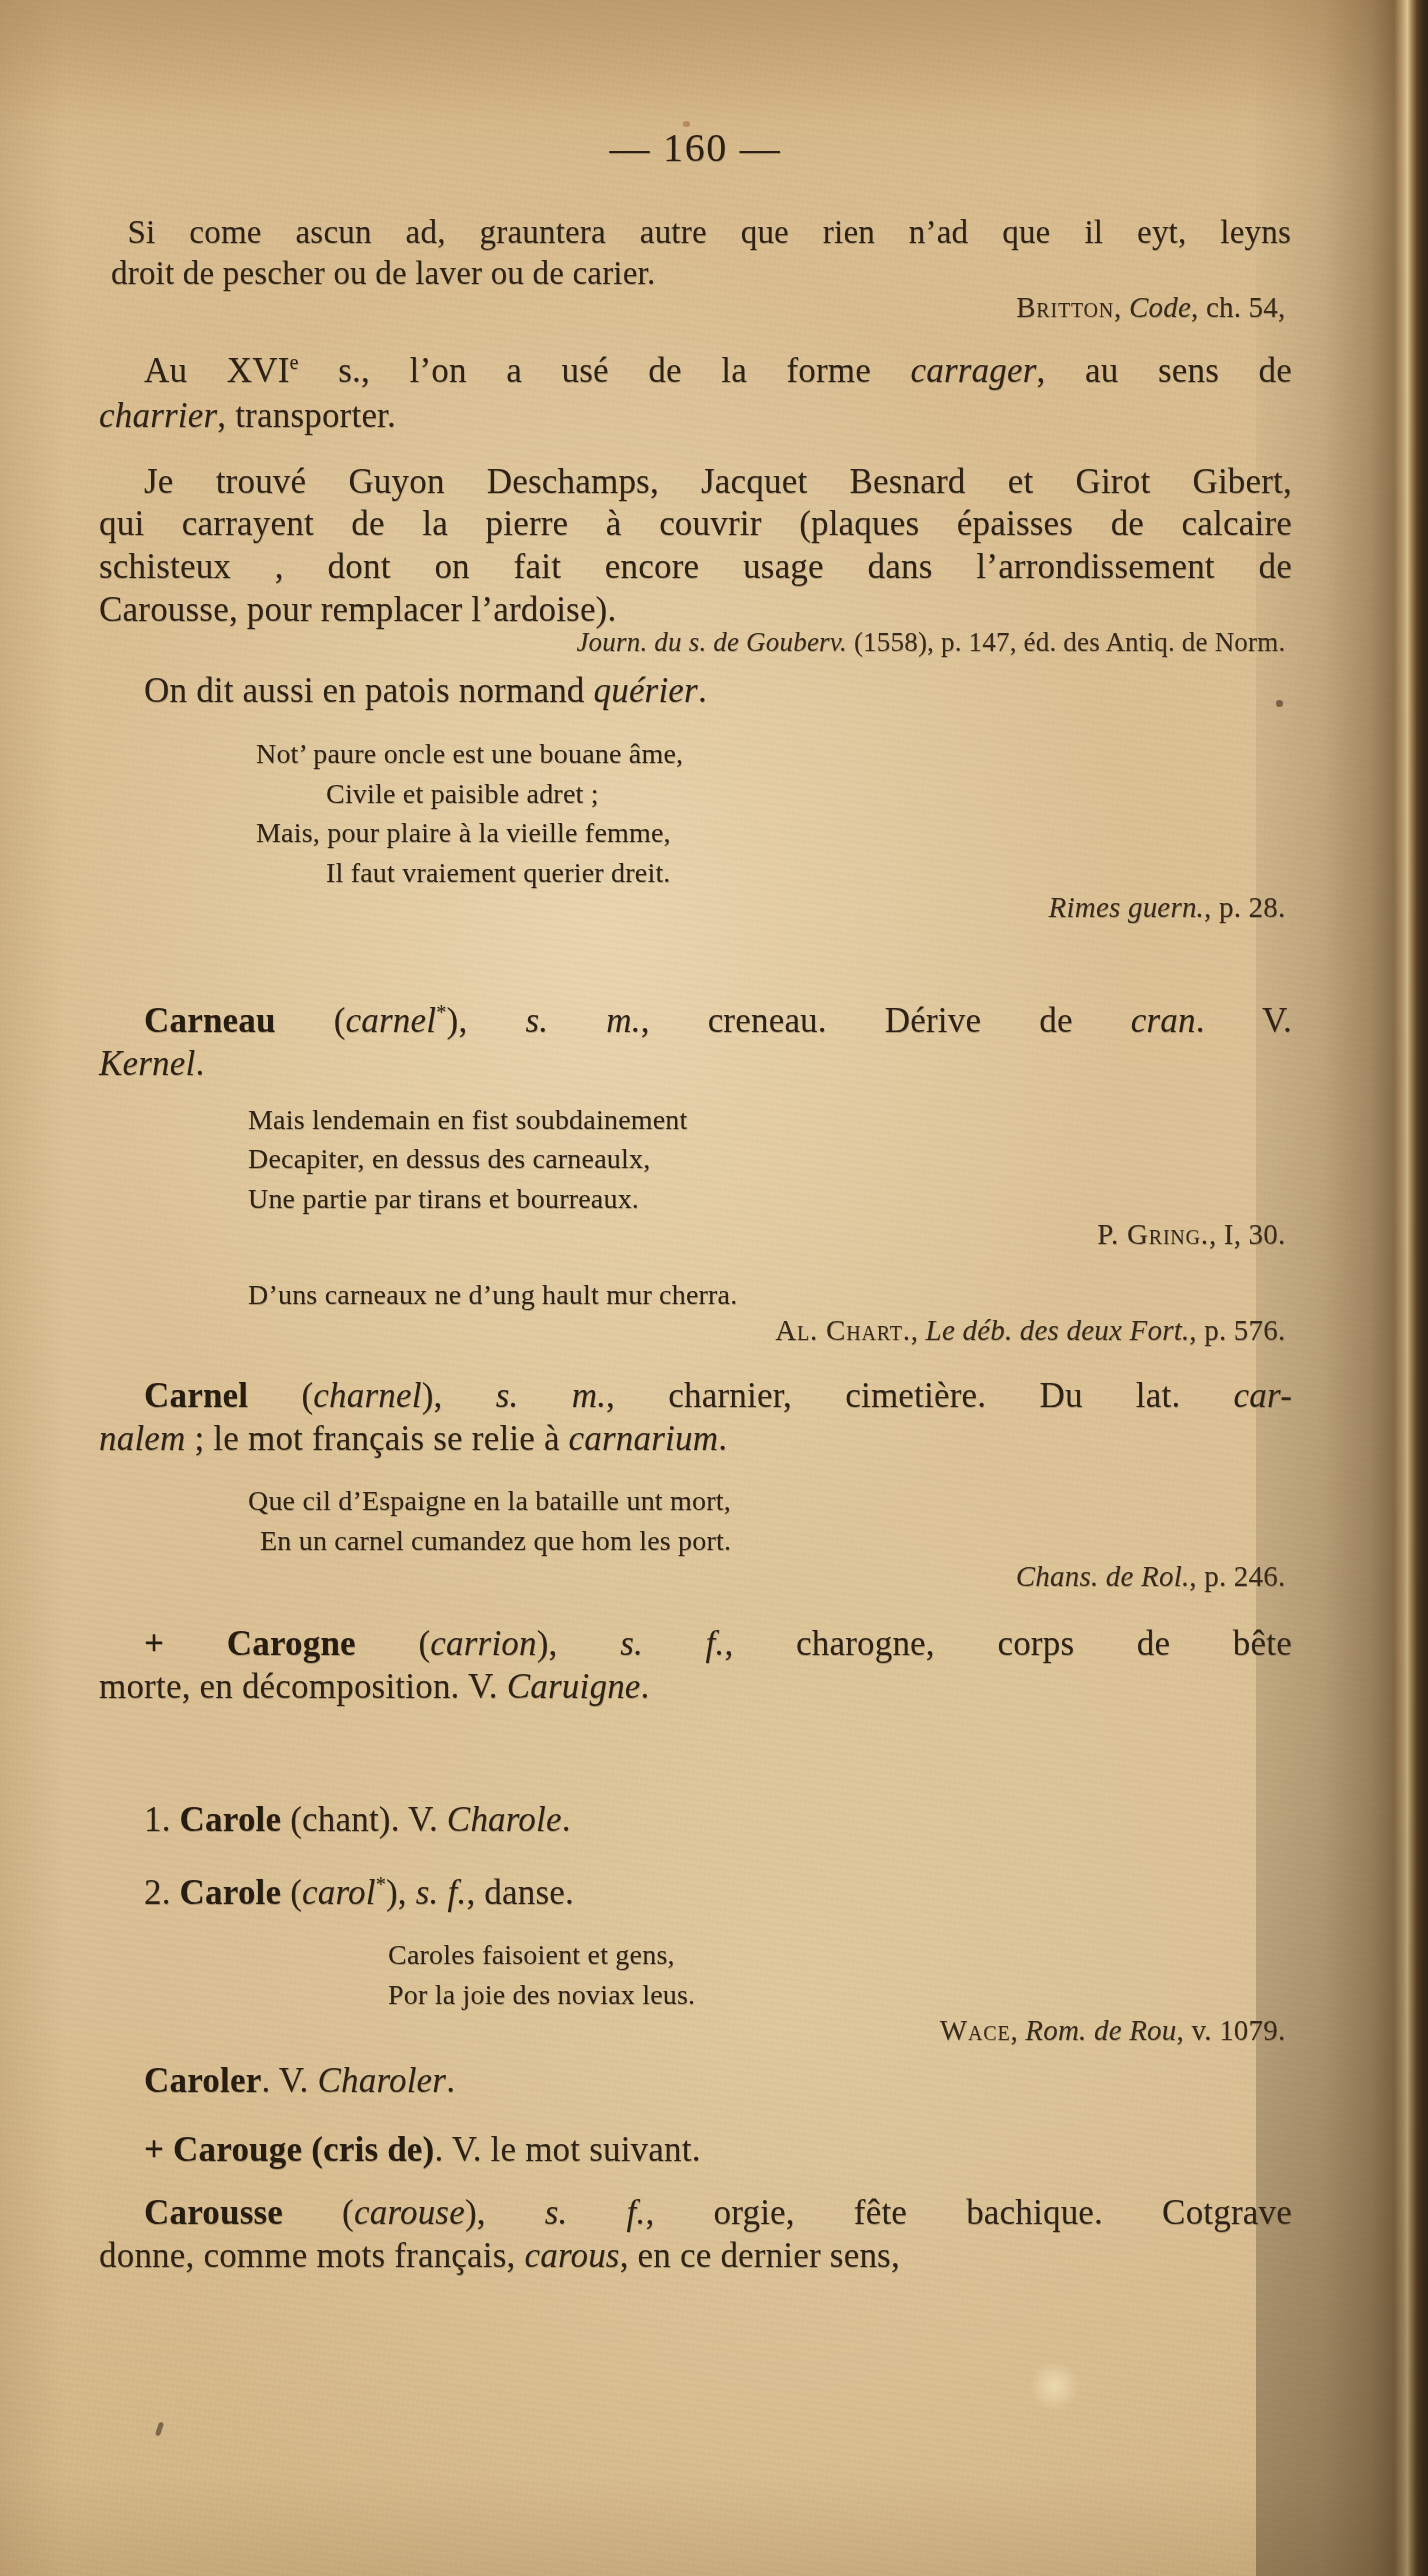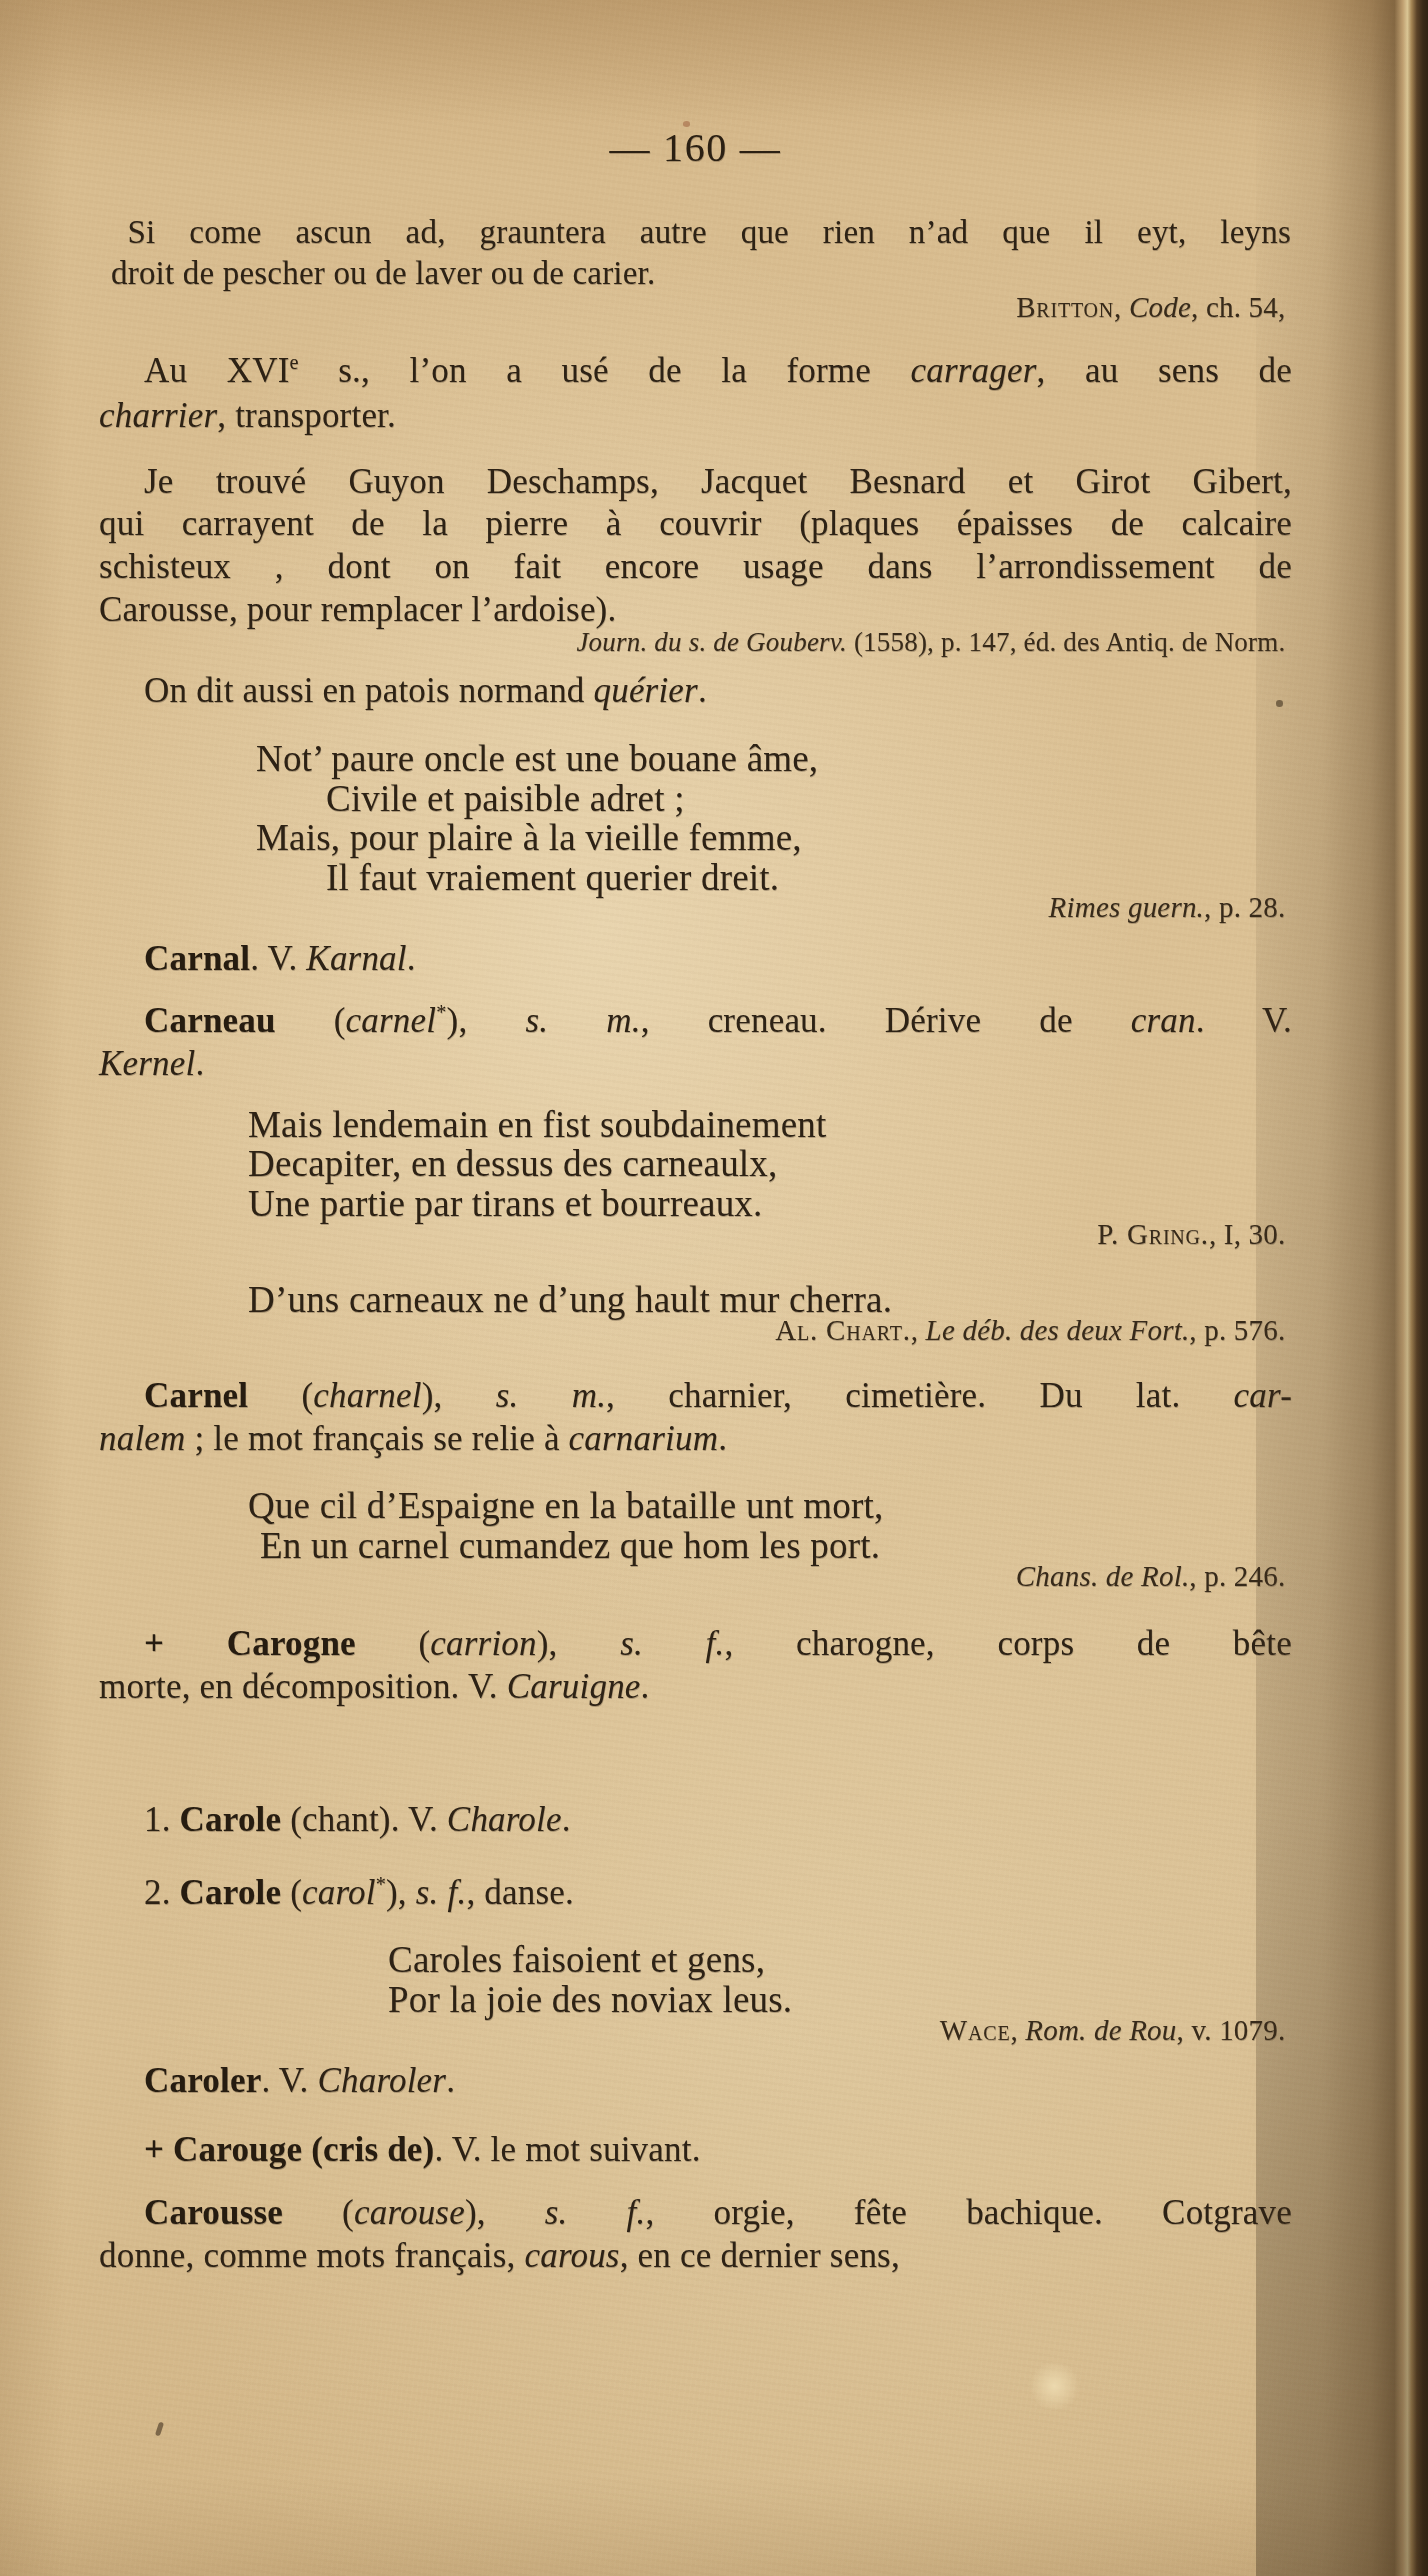--- a/index.html
+++ b/index.html
@@ -38,21 +38,21 @@
       #3a2a18 96.5%,
       #2f2213 100%);}
   .binding-shade{position:absolute;top:0;right:0;bottom:0;width:173px;
     background:linear-gradient(180deg,rgba(58,42,24,0) 0%,rgba(58,42,24,.18) 70%,rgba(48,35,18,.35) 100%);}
 
   .line{position:absolute;left:99px;width:1193px;box-sizing:border-box;
     color:#2d2215;letter-spacing:0.2px;
     text-shadow:0.5px 0.5px 0 rgba(45,34,21,.28);}
   .body{font-size:35px;line-height:1.2;}
   .quote{font-size:33px;line-height:1.2;}
-  .verse{font-size:37px;line-height:1.2;width:auto;}
+  .verse{font-size:28px;line-height:1.2;width:auto;}
   .cit{font-size:29px;text-align:right;color:#372a1a;padding-right:6.6px;}
   .ind{padding-left:45px;}
   .ind-sm{padding-left:16.5px;}
   .j{text-align:justify;text-align-last:justify;}
   .pagenum{font-size:40px;text-align:center;letter-spacing:1.7px;color:#2b2013;}
   .i{font-style:italic;}
   .b{font-weight:bold;color:#261c10;}
   .sc{font-variant:small-caps;letter-spacing:0.8px;}
   .sup{vertical-align:super;font-size:58%;line-height:0;}
 
@@ -89,21 +89,20 @@
   <div class="line cit" style="top:627px;font-size:27px;"><span class="i">Journ. du s. de Gouberv.</span><span> (1558), p. 147, éd. des Antiq. de Norm.</span></div>
 
   <div class="line body ind" style="top:670px;"><span>On dit aussi en patois normand </span><span class="i">quérier</span><span>.</span></div>
 
   <div class="line verse" style="top:737px;left:256px;">Not’ paure oncle est une bouane âme,</div>
   <div class="line verse" style="top:777px;left:326px;">Civile et paisible adret ;</div>
   <div class="line verse" style="top:816px;left:256px;">Mais, pour plaire à la vieille femme,</div>
   <div class="line verse" style="top:856px;left:326px;">Il faut vraiement querier dreit.</div>
   <div class="line cit" style="top:891px;"><span class="i">Rimes guern.</span><span>, p. 28.</span></div>
 
-  <div class="line body ind" style="top:938px;"><span class="b">Carnal</span><span>. V. </span><span class="i">Karnal</span><span>.</span></div>
 
   <div class="line body j ind" style="top:1000px;"><span class="b">Carneau</span><span> (</span><span class="i">carnel</span><span class="sup">*</span><span>), </span><span class="i">s. m.</span><span>, creneau. Dérive de </span><span class="i">cran</span><span>. V.</span></div>
   <div class="line body" style="top:1043px;"><span class="i">Kernel</span><span>.</span></div>
 
   <div class="line verse" style="top:1103px;left:248px;">Mais lendemain en fist soubdainement</div>
   <div class="line verse" style="top:1142px;left:248px;">Decapiter, en dessus des carneaulx,</div>
   <div class="line verse" style="top:1182px;left:248px;">Une partie par tirans et bourreaux.</div>
   <div class="line cit" style="top:1218px;"><span class="sc">P. Gring.</span><span>, I, 30.</span></div>
 
   <div class="line verse" style="top:1278px;left:248px;">D’uns carneaux ne d’ung hault mur cherra.</div>

